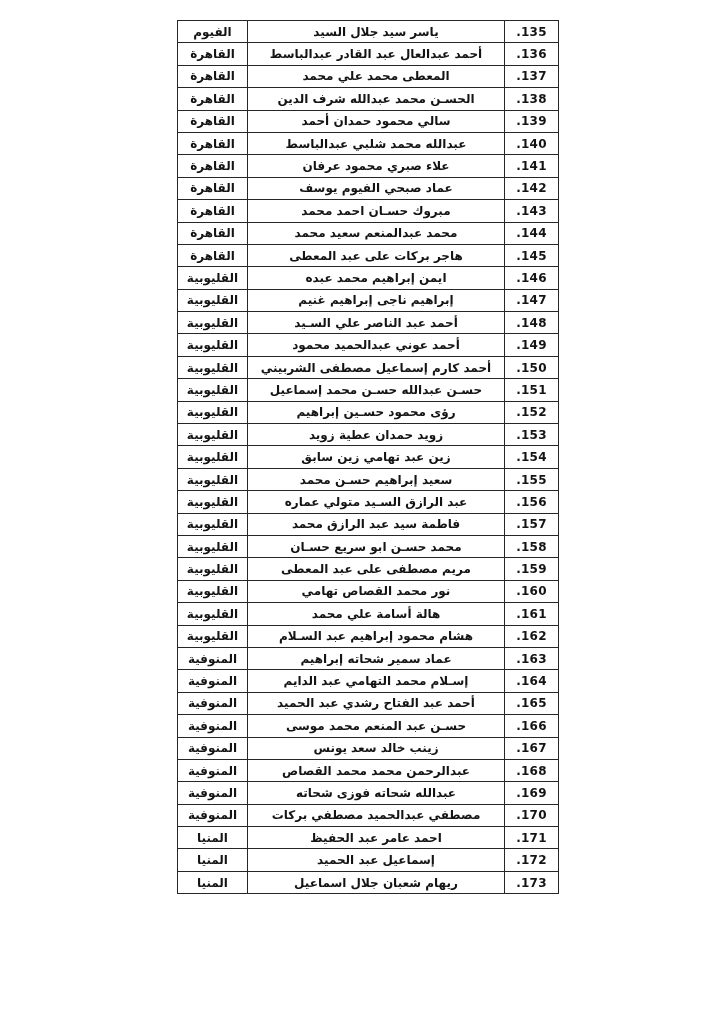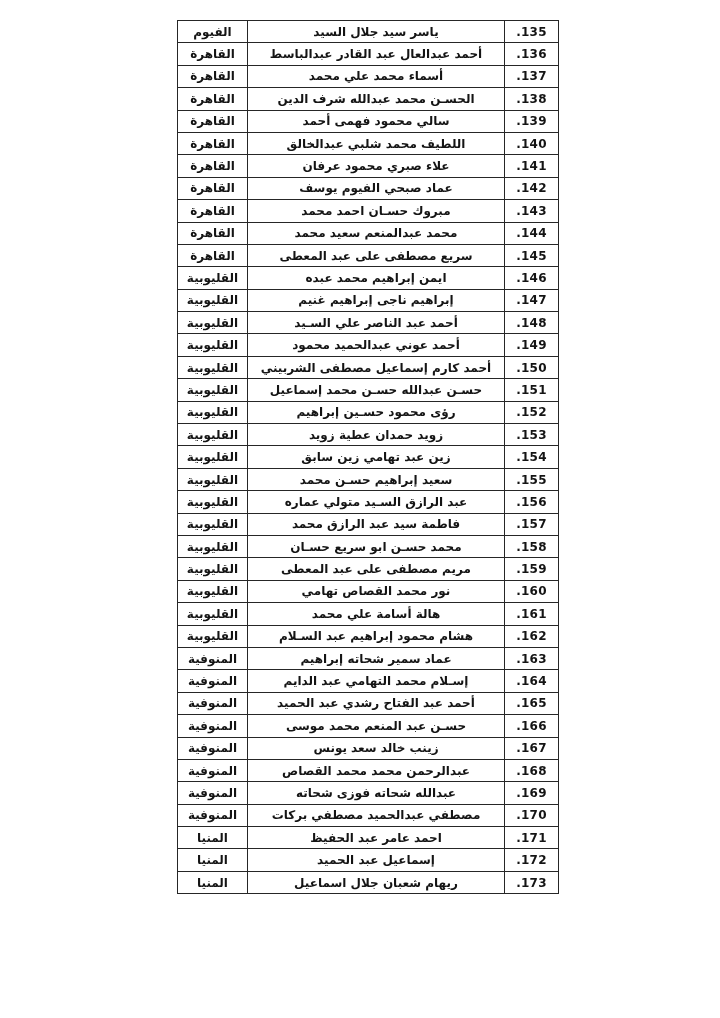--- a/index.html
+++ b/index.html
@@ -65,39 +65,39 @@
   </tr>
 
   <tr>
     <td class="cell-num">.136</td>
     <td class="cell-name">أحمد عبدالعال عبد القادر عبدالباسط</td>
     <td class="cell-gov">القاهرة</td>
   </tr>
 
   <tr>
     <td class="cell-num">.137</td>
-    <td class="cell-name">أسماء محمد علي محمد</td>
+    <td class="cell-name">المعطى محمد علي محمد</td>
     <td class="cell-gov">القاهرة</td>
   </tr>
 
   <tr>
     <td class="cell-num">.138</td>
     <td class="cell-name">الحسـن محمد عبدالله شرف الدين</td>
     <td class="cell-gov">القاهرة</td>
   </tr>
 
   <tr>
     <td class="cell-num">.139</td>
-    <td class="cell-name">سالي محمود فهمى أحمد</td>
+    <td class="cell-name">سالي محمود حمدان أحمد</td>
     <td class="cell-gov">القاهرة</td>
   </tr>
 
   <tr>
     <td class="cell-num">.140</td>
-    <td class="cell-name">اللطيف محمد شلبي عبدالخالق</td>
+    <td class="cell-name">عبدالله محمد شلبي عبدالباسط</td>
     <td class="cell-gov">القاهرة</td>
   </tr>
 
   <tr>
     <td class="cell-num">.141</td>
     <td class="cell-name">علاء صبري محمود عرفان</td>
     <td class="cell-gov">القاهرة</td>
   </tr>
 
   <tr>
@@ -113,21 +113,21 @@
   </tr>
 
   <tr>
     <td class="cell-num">.144</td>
     <td class="cell-name">محمد عبدالمنعم سعيد محمد</td>
     <td class="cell-gov">القاهرة</td>
   </tr>
 
   <tr>
     <td class="cell-num">.145</td>
-    <td class="cell-name">سريع مصطفى على عبد المعطى</td>
+    <td class="cell-name">هاجر بركات على عبد المعطى</td>
     <td class="cell-gov">القاهرة</td>
   </tr>
 
   <tr>
     <td class="cell-num">.146</td>
     <td class="cell-name">ايمن إبراهيم محمد عبده</td>
     <td class="cell-gov">القليوبية</td>
   </tr>
 
   <tr>

